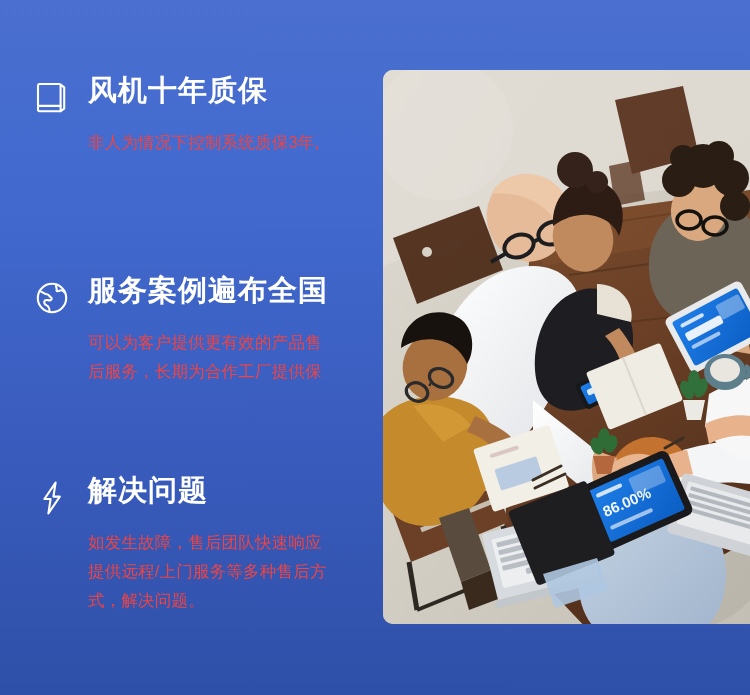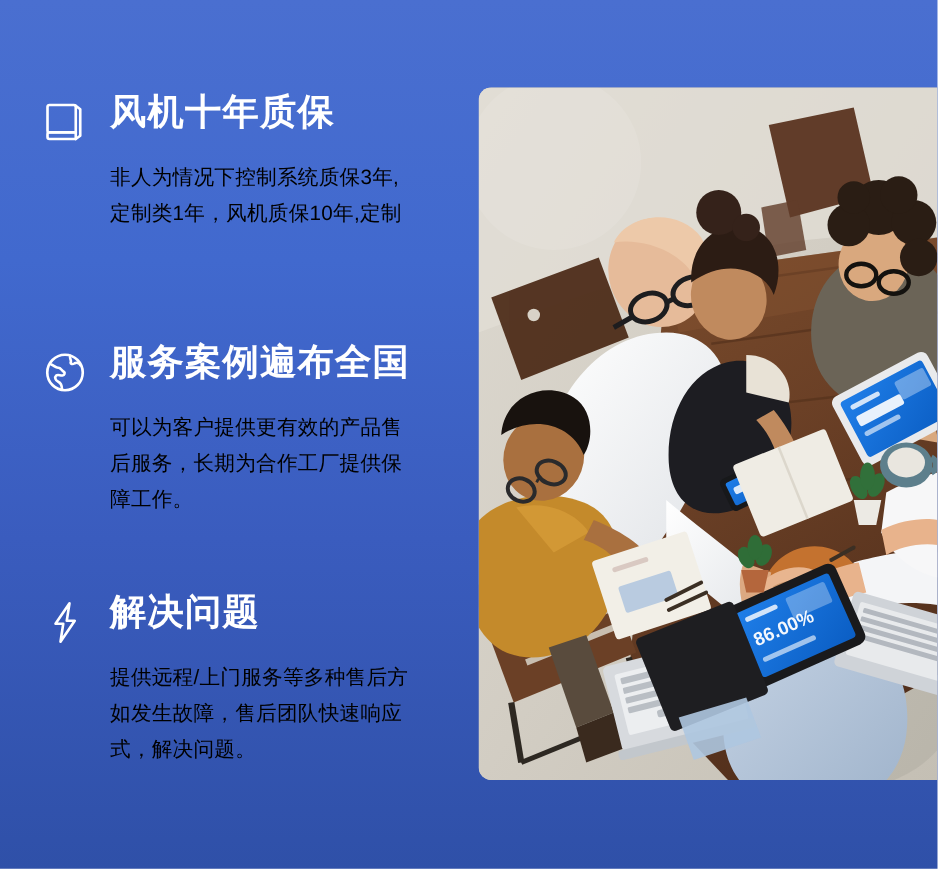--- a/index.html
+++ b/index.html
@@ -26,21 +26,21 @@
   .f-icon svg { display:block; }
 
   .f-title {
     position:absolute; left:88px; top:0;
     font-size:29px; font-weight:bold; color:#ffffff;
     letter-spacing:1px; line-height:36px; white-space:nowrap;
   }
   .f-body {
     position:absolute; left:88px; top:56px;
     width:290px;
-    font-size:16.5px; color:#000000; line-height:29px;
+    font-size:16.5px; color:#ef4444; line-height:29px;
     letter-spacing:0.2px;
   }
   .f-body span { display:block; white-space:nowrap; }
 
   
   #photo {
     position:absolute; left:383px; top:70px;
     width:367px; height:554px;
     border-top-left-radius:10px; border-bottom-left-radius:10px;
     overflow:hidden;
@@ -57,53 +57,51 @@
     <span class="f-icon">
       <svg width="42" height="42" viewBox="0 0 42 42" fill="none" stroke="#ffffff" stroke-width="2.1" stroke-linecap="round" stroke-linejoin="round">
         <path d="M7 8.5 A1.6 1.6 0 0 1 8.6 7 H28 A1.6 1.6 0 0 1 29.6 8.6 V29 H8.6 A1.6 1.6 0 0 1 7 27.4 Z"></path>
         <path d="M7 30.4 A1.6 1.6 0 0 1 8.6 28.8 H29.6 V34.2 H8.6 A1.6 1.6 0 0 1 7 32.6 Z"></path>
         <path d="M29.6 7.6 L33.2 10.4 V31.6 L29.6 34.2"></path>
       </svg>
     </span>
     <div class="f-title">风机十年质保</div>
     <div class="f-body">
       <span>非人为情况下控制系统质保3年,</span>
-      <span>定制类1年，风机质保10年,定制</span>
     </div>
   </div>
 
   <div class="feature f1">
     <span class="f-icon">
       <svg width="42" height="42" viewBox="0 0 42 42" fill="none" stroke="#ffffff" stroke-width="2.1" stroke-linecap="round" stroke-linejoin="round">
         <circle cx="21" cy="21" r="14.2"></circle>
         <path d="M10.0 14.6 C12.4 15.6 13.6 17.4 15.6 17.2 C17.6 17.0 18.2 19.4 20.0 20.4
                  C21.4 21.2 20.6 23.2 19.0 23.4 C17.0 23.6 15.4 22.2 14.0 23.4
                  C12.4 24.8 13.4 27.4 15.6 28.4 C17.4 29.2 18.6 31.0 18.6 34.8"></path>
         <path d="M25.2 7.6 C24.2 9.6 26.2 10.6 25.6 12.6 C25.0 14.4 27.2 14.6 28.8 13.6
                  C30.2 12.8 32.4 13.4 33.4 15.2"></path>
       </svg>
     </span>
     <div class="f-title">服务案例遍布全国</div>
     <div class="f-body">
       <span>可以为客户提供更有效的产品售</span>
       <span>后服务，长期为合作工厂提供保</span>
-      <span>障工作。</span>
     </div>
   </div>
 
   <div class="feature f2">
     <span class="f-icon">
       <svg width="42" height="42" viewBox="0 0 42 42" fill="none" stroke="#ffffff" stroke-width="2.1" stroke-linecap="round" stroke-linejoin="round">
         <path d="M24.6 5.6 L13.4 22.0 L19.6 22.0 L17.4 36.4 L28.8 19.6 L22.4 19.6 Z"></path>
       </svg>
     </span>
     <div class="f-title">解决问题</div>
     <div class="f-body">
+      <span>如发生故障，售后团队快速响应</span>
       <span>提供远程/上门服务等多种售后方</span>
-      <span>如发生故障，售后团队快速响应</span>
       <span>式，解决问题。</span>
     </div>
   </div>
 
 </div>
 
 <div id="photo">
   <svg viewBox="0 0 367 554" preserveAspectRatio="xMidYMid slice">
     <defs>
       <linearGradient id="floorG" x1="0" y1="0" x2="1" y2="1">

